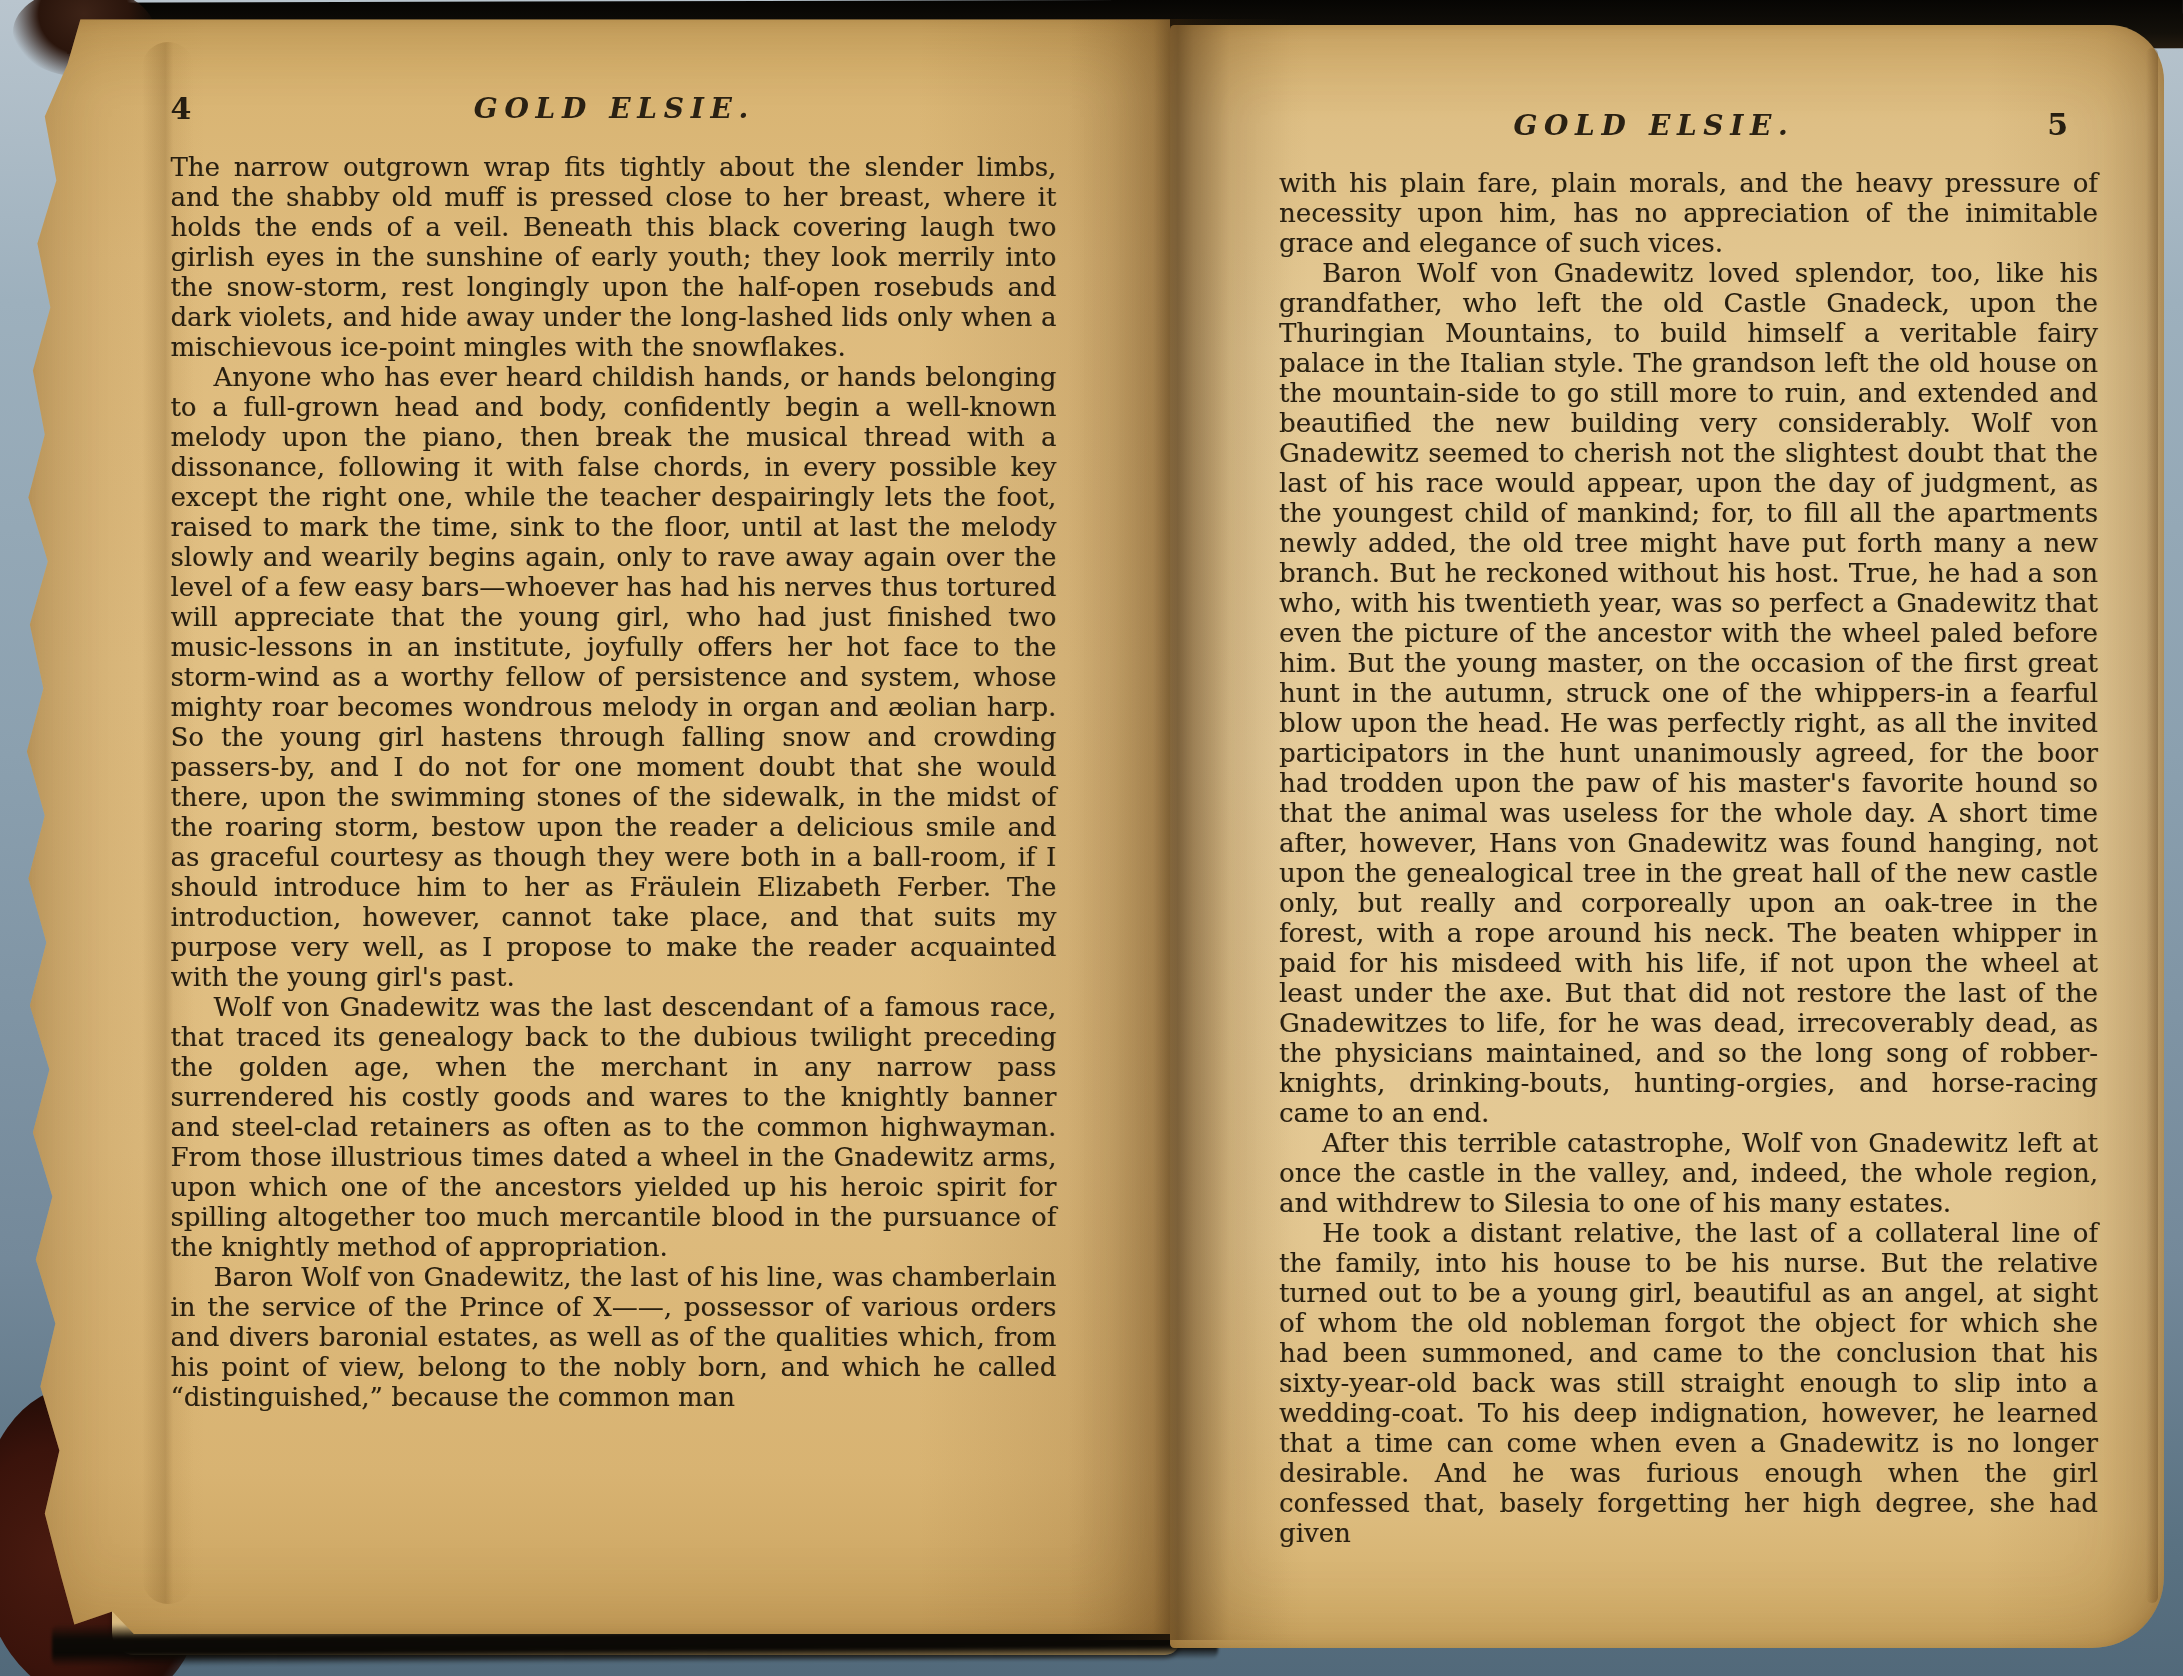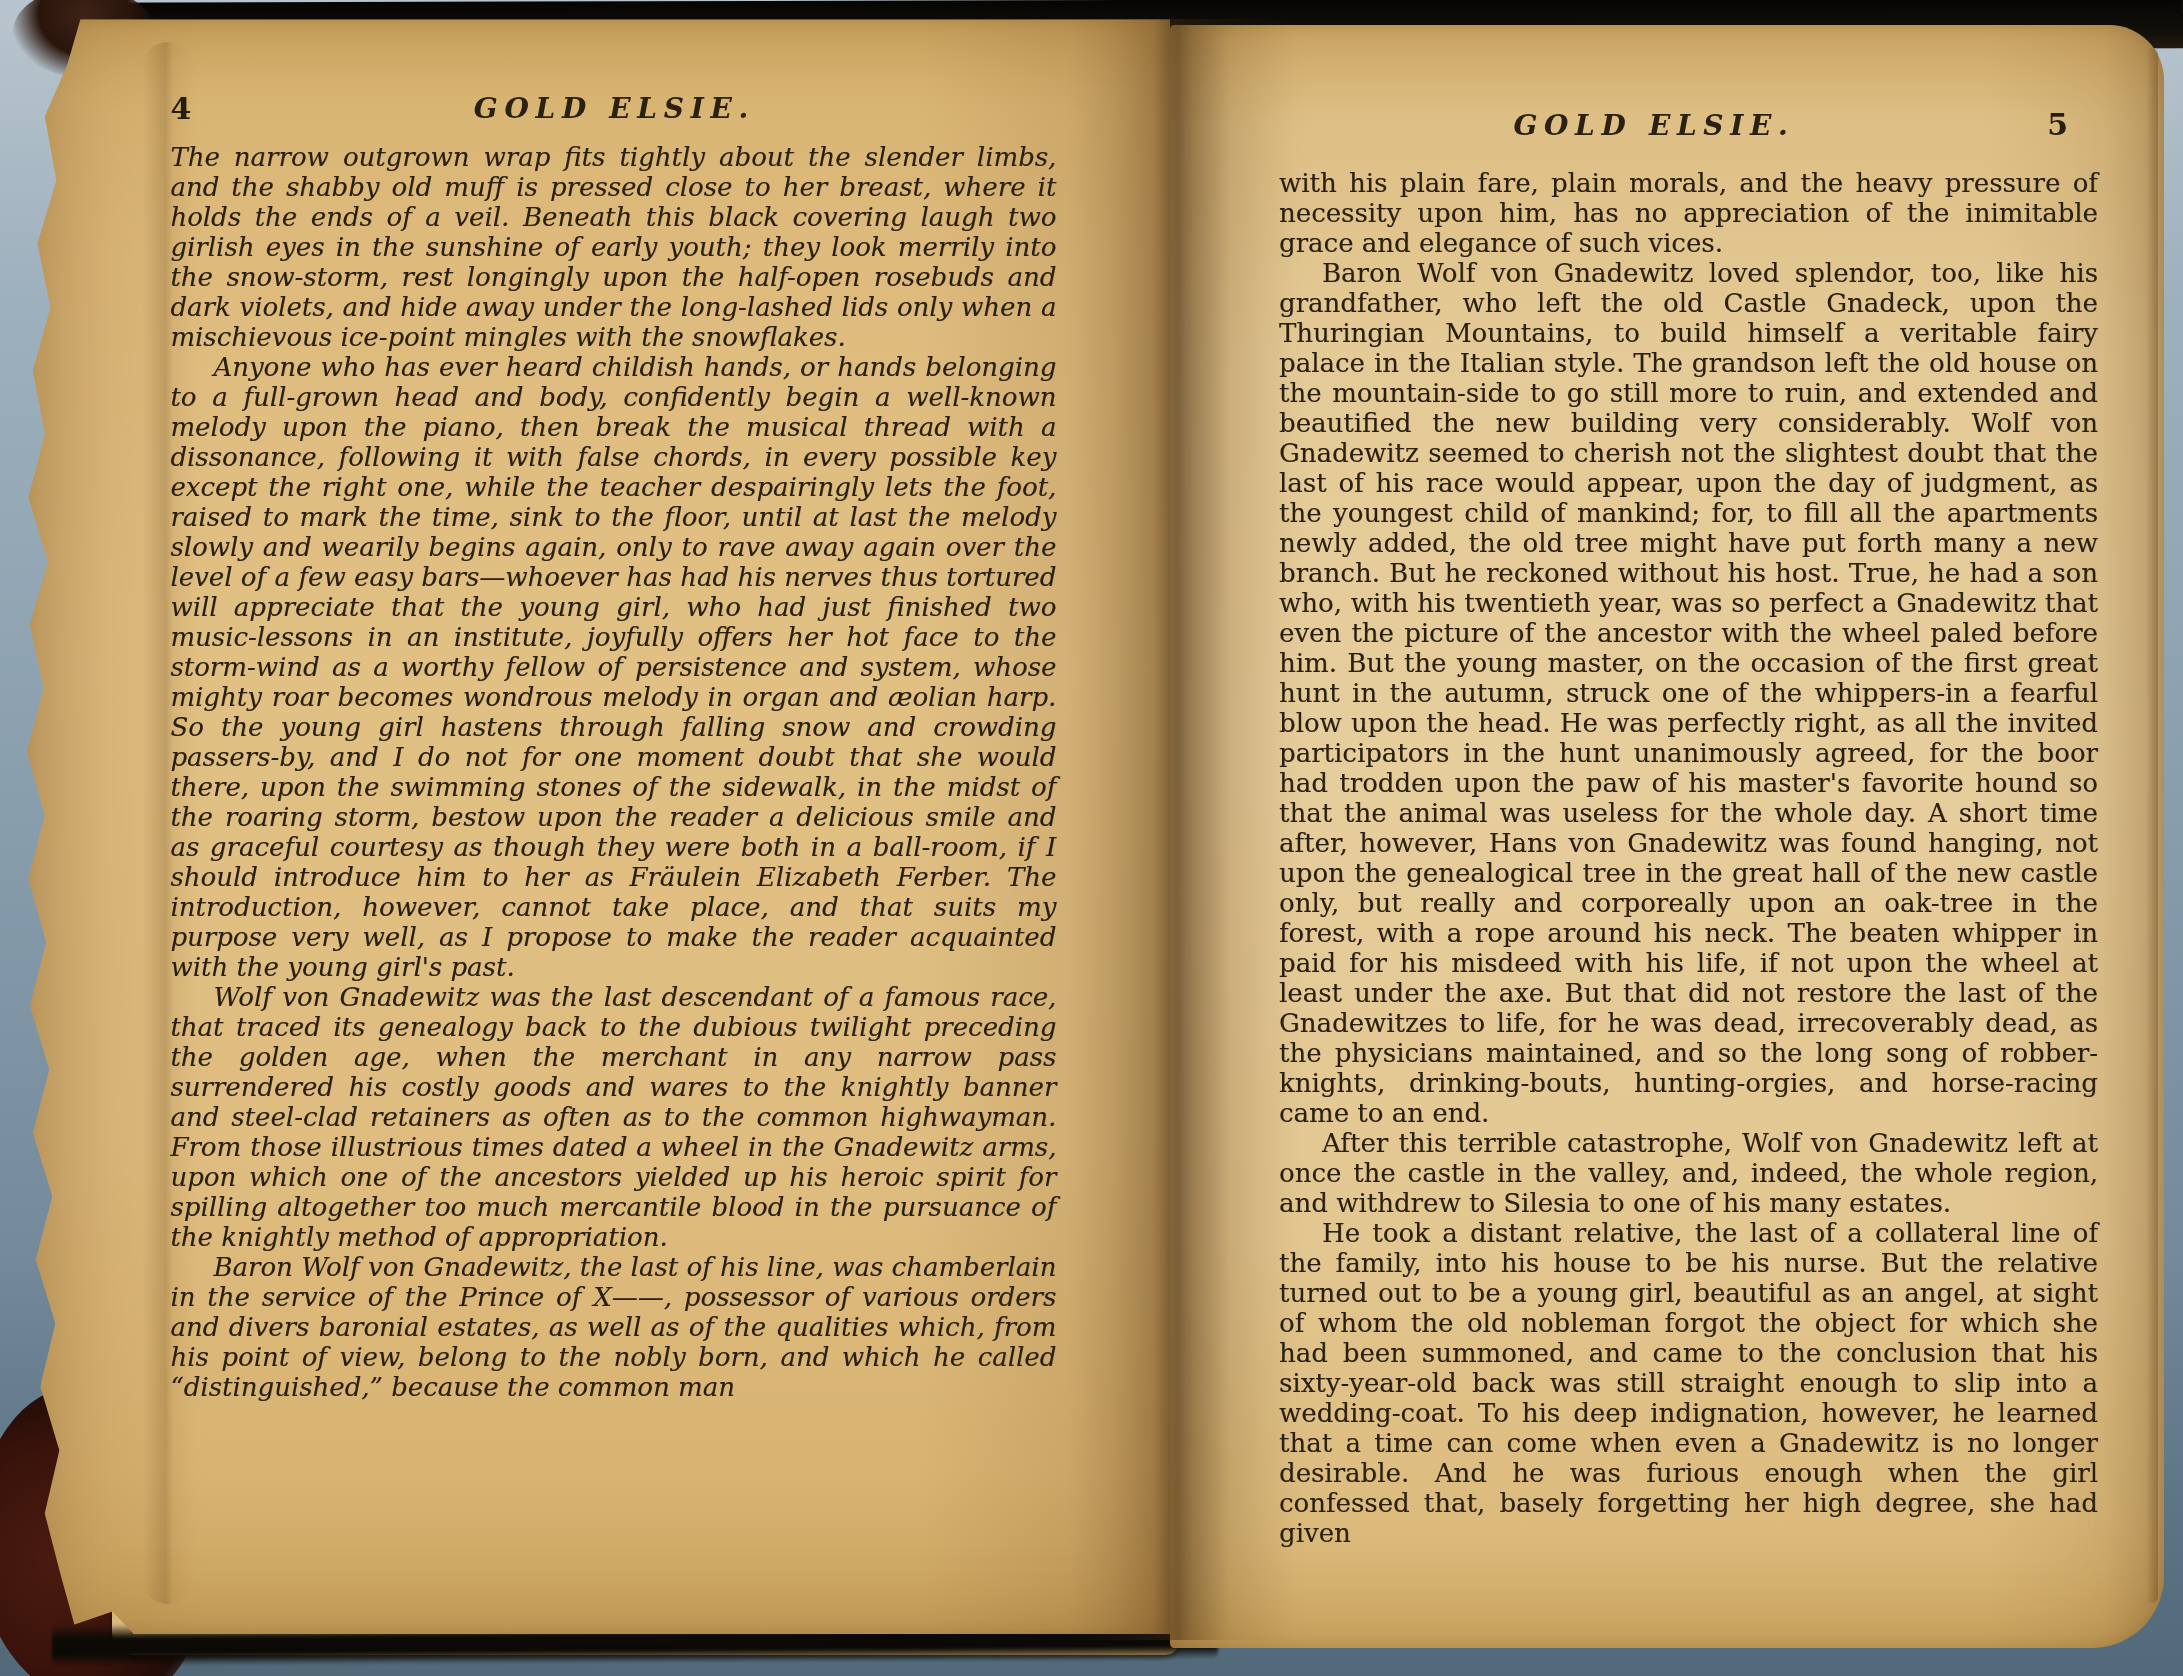--- a/index.html
+++ b/index.html
@@ -80,21 +80,21 @@
   .page-number {
     position: absolute; font-size: 30px; font-weight: 700; color: #261e11;
   }
   .text-block {
     position: absolute; color: #281f10; text-align: justify;
     font-size: 26px; line-height: 30px;
     text-shadow: 0.4px 0.4px 0 rgba(45,32,14,0.35);
   }
   .text-block p { margin: 0; }
   .text-block p.indented { text-indent: 43px; }
-  #left-page .text-block { left: 148px; top: 123px; width: 886px; font-style: italic; }
+  #left-page .text-block { left: 148px; top: 133px; width: 886px; }
   #right-page .text-block { left: 109px; top: 143px; width: 819px; }
   #left-page .running-header { left: 592px; top: 73px; }
   #left-page .page-number { left: 148px; top: 72px; }
   #right-page .running-header { left: 484px; top: 84px; }
   #right-page .page-number { right: 96px; top: 82px; }
   .right-page-edge-line {
     position: absolute; right: 6px; top: 22.4px; bottom: 45px; width: 12px;
     background: linear-gradient(90deg, rgba(100,65,25,0) 0%, rgba(90,58,22,0.35) 100%);
     border-radius: 6px; pointer-events: none;
   }

